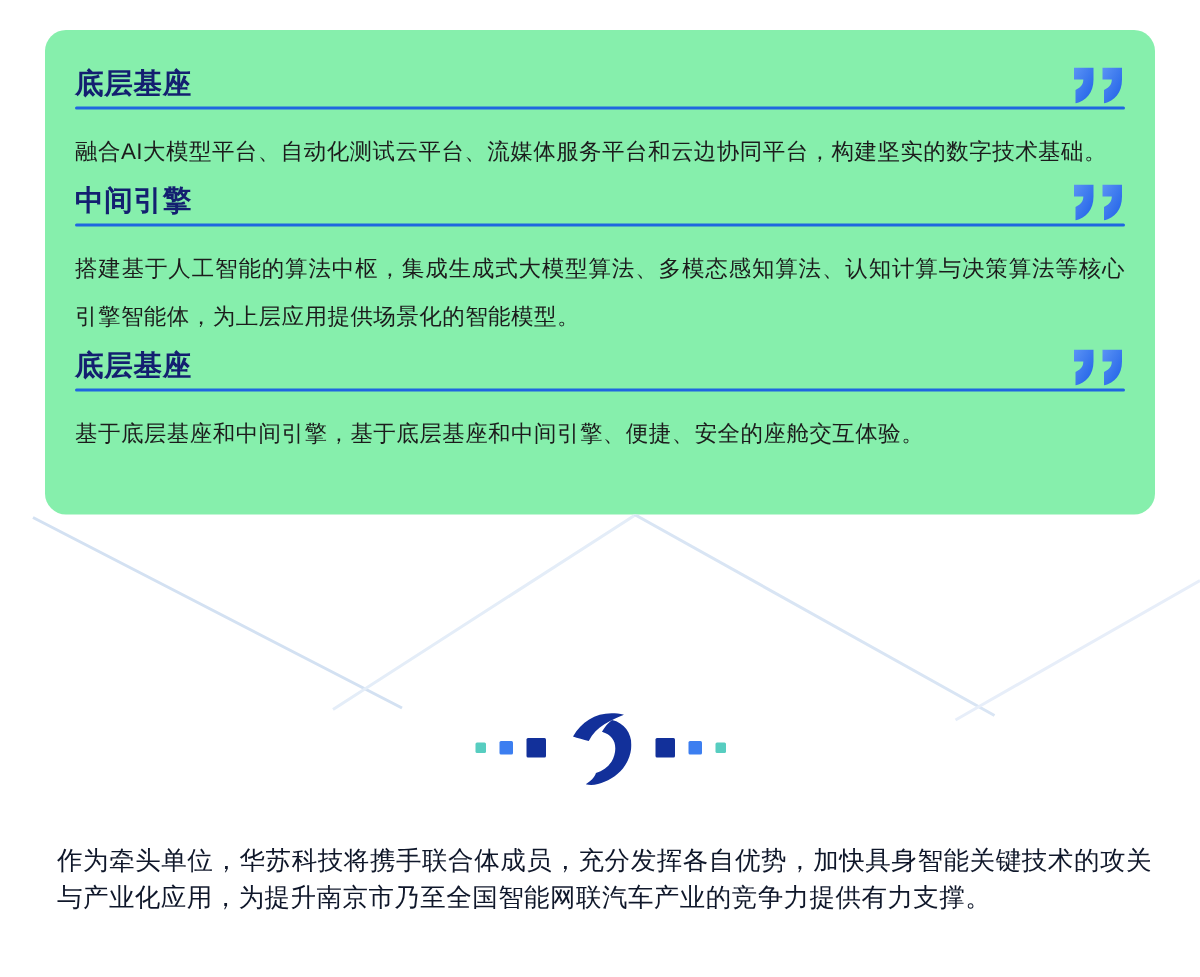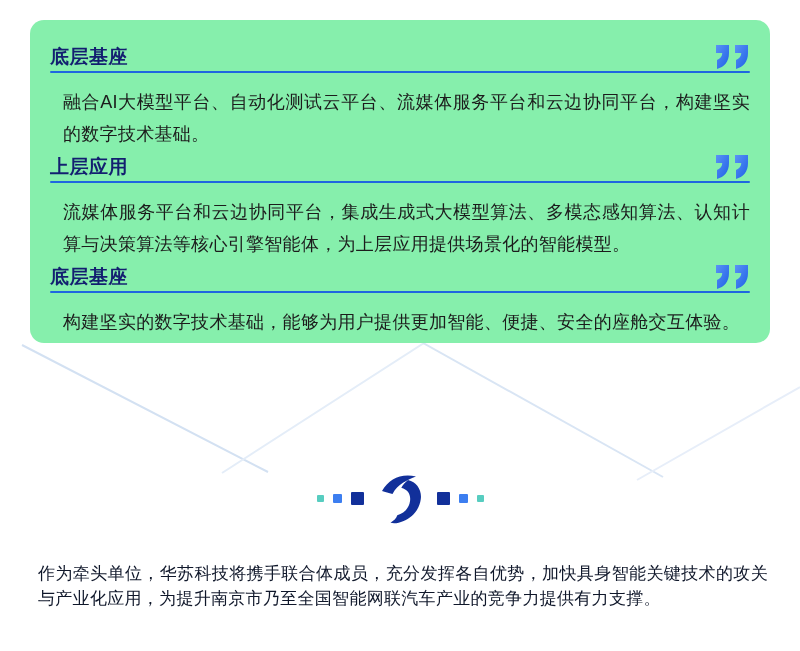--- a/index.html
+++ b/index.html
@@ -35,22 +35,22 @@
     line-height: 24px;
   }
   .quote-icon { width: 34px; height: 24px; flex: 0 0 auto; }
   .sec-underline {
     height: 2px;
     margin-top: 2px;
     background: #1f66e0;
     border-radius: 1px;
   }
   .sec-para {
-    margin: 13px 0 2px 13px;
-    font-size: 18px;
+    margin: 13px 0 2px 0;
+    font-size: 15px;
     line-height: 32px;
     color: #1c1c1c;
     letter-spacing: 0.3px;
     text-align: justify;
   }
 
   
   .pattern {
     position: absolute;
     left: 0; top: 343px;
@@ -107,40 +107,40 @@
         <path fill="url(#qgrad)" d="M0,0 H13 V8 C13,17 8,22 1,24 L1,15 C5,13 6.2,10.8 6.2,8 H0 Z"></path>
         <path fill="url(#qgrad)" d="M19,0 H32 V8 C32,17 27,22 20,24 L20,15 C24,13 25.2,10.8 25.2,8 H19 Z"></path>
       </svg>
     </div>
     <div class="sec-underline"></div>
     <p class="sec-para">融合AI大模型平台、自动化测试云平台、流媒体服务平台和云边协同平台，构建坚实的数字技术基础。</p>
   </div>
 
   <div class="section">
     <div class="sec-head">
-      <div class="sec-title">上层应用</div>
+      <div class="sec-title">中间引擎</div>
       <svg class="quote-icon" viewBox="0 0 34 24">
         <path fill="url(#qgrad)" d="M0,0 H13 V8 C13,17 8,22 1,24 L1,15 C5,13 6.2,10.8 6.2,8 H0 Z"></path>
         <path fill="url(#qgrad)" d="M19,0 H32 V8 C32,17 27,22 20,24 L20,15 C24,13 25.2,10.8 25.2,8 H19 Z"></path>
       </svg>
     </div>
     <div class="sec-underline"></div>
-    <p class="sec-para">流媒体服务平台和云边协同平台，集成生成式大模型算法、多模态感知算法、认知计算与决策算法等核心引擎智能体，为上层应用提供场景化的智能模型。</p>
+    <p class="sec-para">搭建基于人工智能的算法中枢，集成生成式大模型算法、多模态感知算法、认知计算与决策算法等核心引擎智能体，为上层应用提供场景化的智能模型。</p>
   </div>
 
   <div class="section">
     <div class="sec-head">
       <div class="sec-title">底层基座</div>
       <svg class="quote-icon" viewBox="0 0 34 24">
         <path fill="url(#qgrad)" d="M0,0 H13 V8 C13,17 8,22 1,24 L1,15 C5,13 6.2,10.8 6.2,8 H0 Z"></path>
         <path fill="url(#qgrad)" d="M19,0 H32 V8 C32,17 27,22 20,24 L20,15 C24,13 25.2,10.8 25.2,8 H19 Z"></path>
       </svg>
     </div>
     <div class="sec-underline"></div>
-    <p class="sec-para">构建坚实的数字技术基础，能够为用户提供更加智能、便捷、安全的座舱交互体验。</p>
+    <p class="sec-para">基于底层基座和中间引擎，基于底层基座和中间引擎、便捷、安全的座舱交互体验。</p>
   </div>
 
 </div>
 
 <svg class="pattern" viewBox="0 0 800 150">
   <line x1="22" y1="2" x2="268" y2="129" stroke="#d3e1f2" stroke-width="2"></line>
   <line x1="222" y1="130" x2="424" y2="0" stroke="#e4edf8" stroke-width="2"></line>
   <line x1="423" y1="0" x2="663" y2="134" stroke="#d9e5f4" stroke-width="2"></line>
   <line x1="800" y1="44" x2="637" y2="137" stroke="#e7eef9" stroke-width="2"></line>
 </svg>

